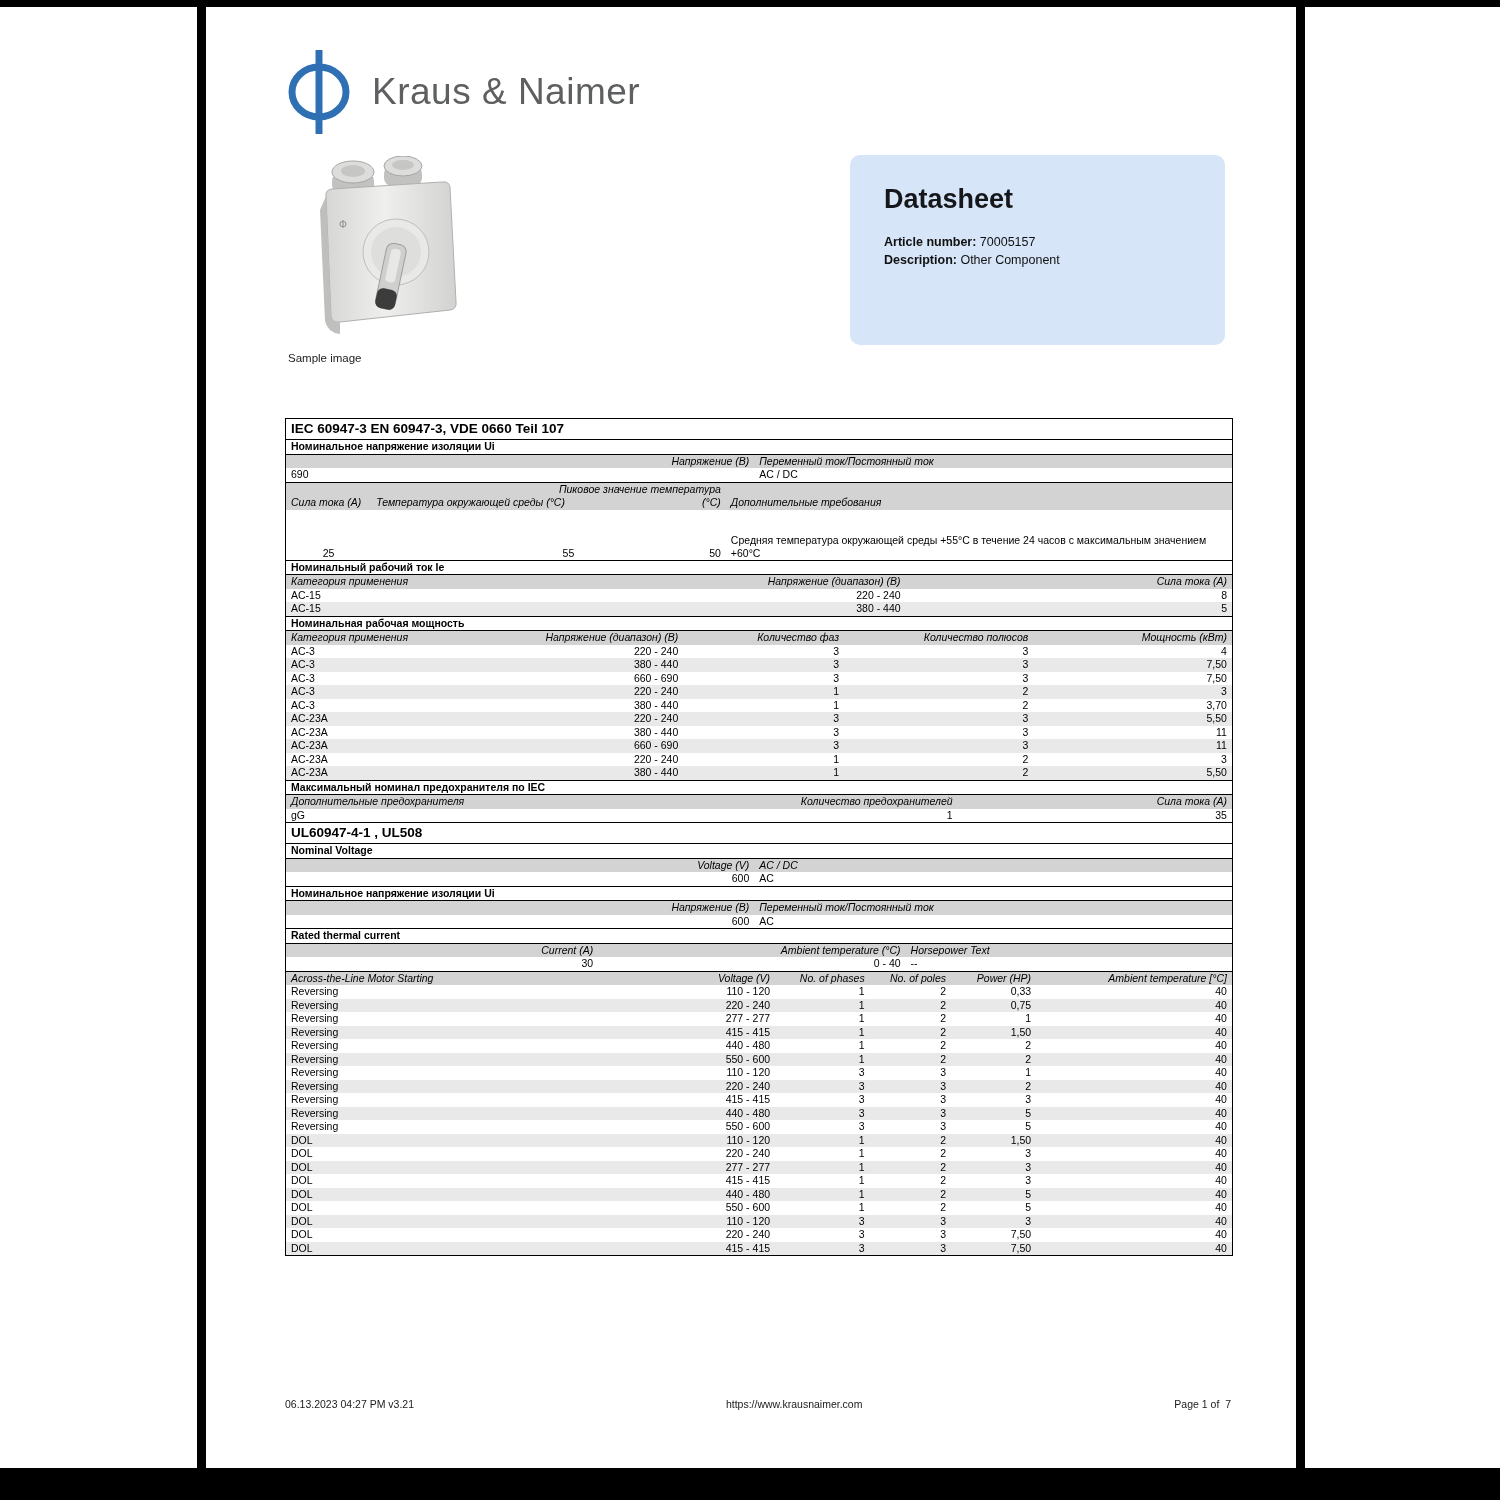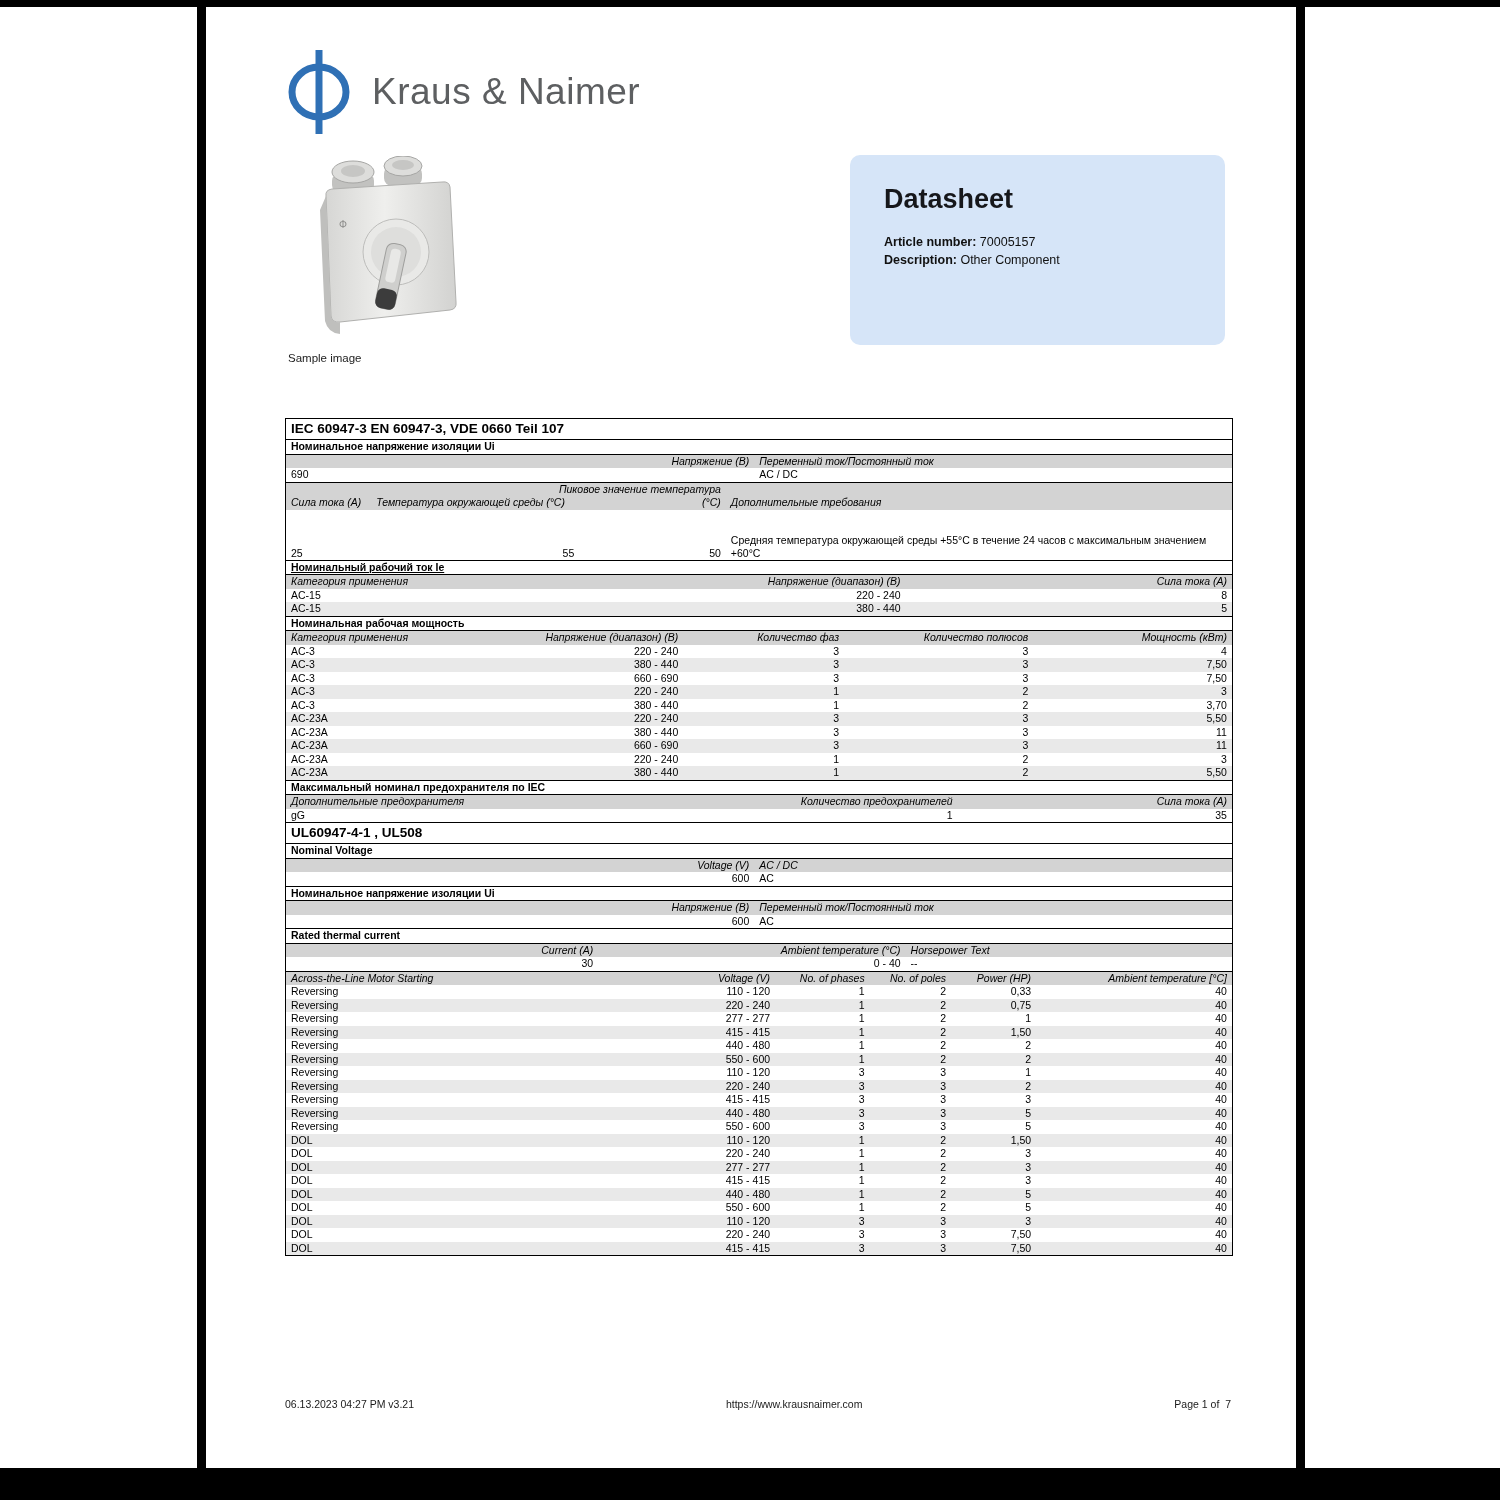--- a/index.html
+++ b/index.html
@@ -132,27 +132,27 @@
         <div class="tcell" style="width: 46.5%; text-align: right;">Пиковое значение температура</div>
         <div class="tcell" style="width: 53.5%; text-align: left;"></div>
       </div>
       <div class="trow head">
         <div class="tcell" style="width: 9%; text-align: left;">Сила тока (A)</div>
         <div class="tcell" style="width: 22%; text-align: left;">Температура окружающей среды (°C)</div>
         <div class="tcell" style="width: 15.5%; text-align: right;">(°C)</div>
         <div class="tcell" style="width: 53.5%; text-align: left;">Дополнительные требования</div>
       </div>
       <div class="trow data vbottom">
-        <div class="tcell" style="width: 9%; text-align: left; margin-top: 37px;">25</div>
+        <div class="tcell" style="width: 9%; text-align: center; margin-top: 37px;">25</div>
         <div class="tcell" style="width: 22%; text-align: right;">55</div>
         <div class="tcell" style="width: 15.5%; text-align: right;">50</div>
         <div class="tcell" style="width: 53.5%; text-align: left;">Средняя температура окружающей среды +55°C в течение 24 часов с максимальным значением +60°C</div>
       </div>
       <div class="trow sec bt">
-        <div class="tcell" style="width: 100%; text-decoration: underline;">Номинальный рабочий ток Ie</div>
+        <div class="tcell" style="width: 100%;">Номинальный рабочий ток Ie</div>
       </div>
       <div class="trow head bt">
         <div class="tcell" style="width: 45%; text-align: left;">Категория применения</div>
         <div class="tcell" style="width: 20.5%; text-align: right;">Напряжение (диапазон) (В)</div>
         <div class="tcell" style="width: 34.5%; text-align: right;">Сила тока (А)</div>
       </div>
       <div class="trow data">
         <div class="tcell" style="width: 45%; text-align: left;">AC-15</div>
         <div class="tcell" style="width: 20.5%; text-align: right;">220 - 240</div>
         <div class="tcell" style="width: 34.5%; text-align: right;">8</div>

